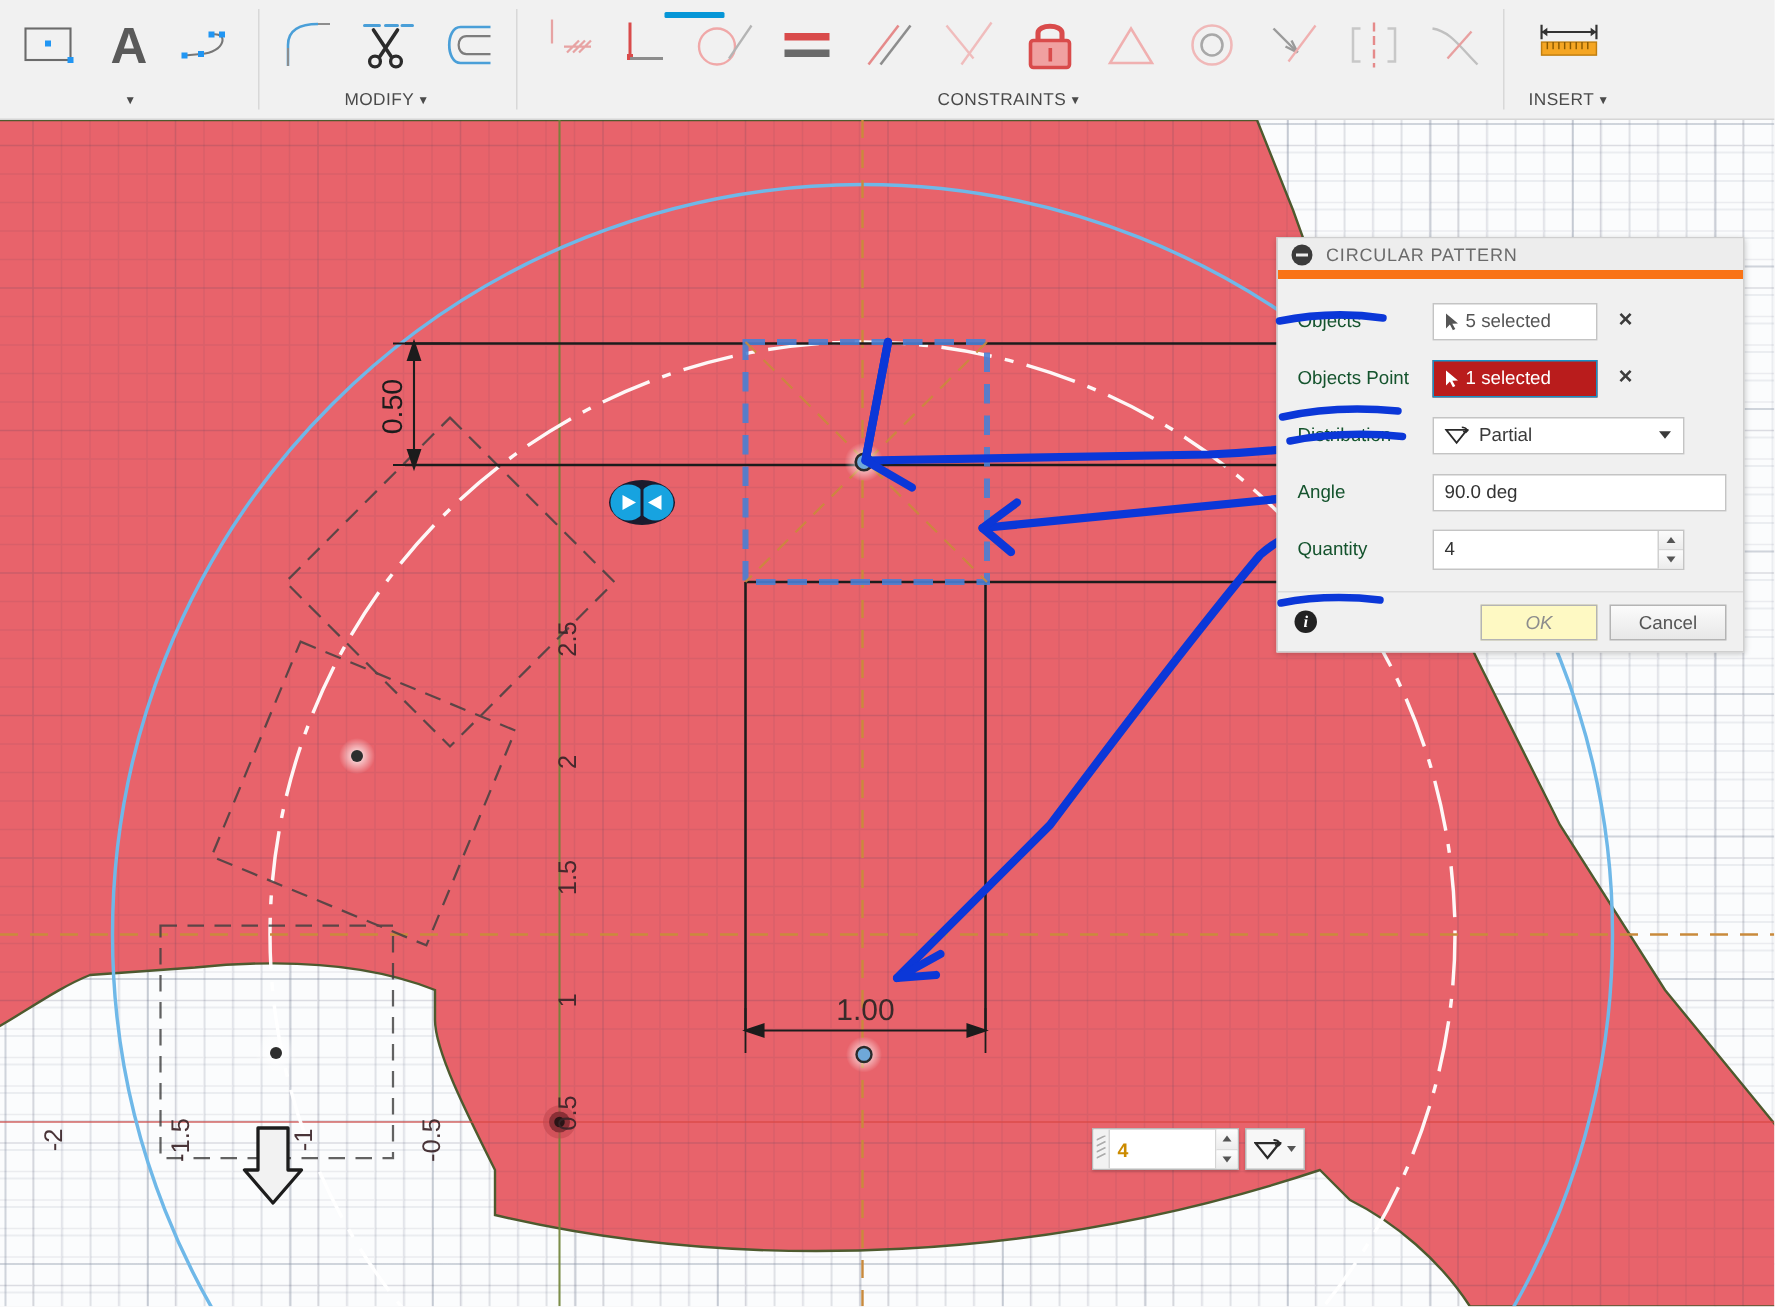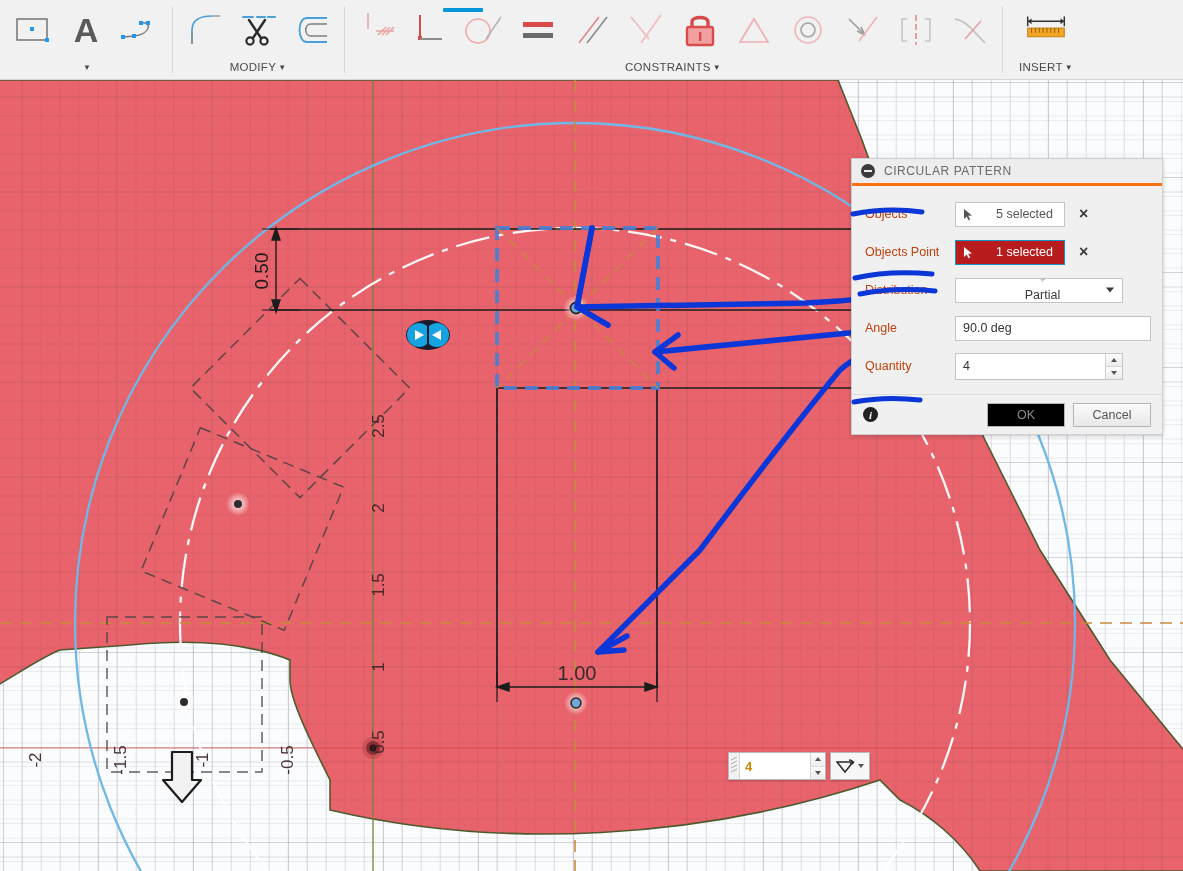--- a/index.html
+++ b/index.html
@@ -72,58 +72,57 @@
     background: #f0f0f0;
     border: 1px solid #cfcfcf;
     box-shadow: 0 1px 4px rgba(0,0,0,.22);
     font-size: 12.5px; color: #333;
     z-index: 40;
   }
   .dlg-title {
     height: 27px; display: flex; align-items: center; gap: 9px;
     padding-left: 9px;
     background: #ededed;
-    border-bottom: 3px solid #f97316;
+    border-bottom: 6px solid #f97316;
   }
   .dlg-collapse {
     width: 14px; height: 14px; border-radius: 50%;
     background: #3b3b3b; position: relative; flex: none;
   }
   .dlg-collapse::after {
     content: ""; position: absolute; left: 3px; top: 6px;
     width: 8px; height: 2px; background: #ededed;
   }
   .dlg-title span { color: #6a6a6a; font-size: 12px; letter-spacing: .55px; }
   .dlg-body { padding: 9px 11px 9px 13px; }
   .row {
     display: flex; align-items: center;
     height: 38px;
   }
-  .row-label { width: 90px; font-size: 12.5px; color: #c2410c; flex: none; }
+  .row-label { width: 90px; font-size: 12.5px; color: #14532d; flex: none; }
   .sel-field {
     width: 110px; height: 25px;
     background: #fff; border: 1px solid #c4c4c4;
-    display: flex; align-items: center; gap: 22px;
+    display: flex; align-items: center; gap: 3px;
     padding-left: 7px; font-size: 12.5px; color: #555;
   }
   .sel-field.active { background: #b91c1c; border-color: #1591c6; color: #fff; }
   .sel-field.active .cursor-ico { filter: brightness(3); }
   .cursor-ico { width: 11px; height: 13px; flex: none; }
   .x-btn {
     margin-left: 14px; font-size: 16px; color: #3b3b3b;
     font-weight: bold; line-height: 1; cursor: pointer;
     font-family: "Liberation Sans", sans-serif;
   }
   .combo {
     width: 168px; height: 25px; background: #fff;
     border: 1px solid #c4c4c4;
     display: flex; align-items: center; gap: 6px;
     padding-left: 7px; font-size: 12.5px; color: #3a3a3a;
     position: relative;
-    flex-direction: column;
   }
   .combo .caret-dn {
     position: absolute; right: 8px; top: 50%;
     transform: translateY(-50%);
     width: 0; height: 0;
     border-left: 4px solid transparent;
     border-right: 4px solid transparent;
     border-top: 5px solid #3a3a3a;
   }
   .checkbox {
@@ -168,21 +167,21 @@
     display: flex; align-items: center; justify-content: center;
     font-family: "Liberation Serif", serif;
   }
   .btn {
     height: 24px; min-width: 78px;
     border: 1px solid #b4b4b4;
     background: linear-gradient(#fbfbfb,#e8e8e8);
     font-size: 12.5px; color: #555;
     display: flex; align-items: center; justify-content: center;
   }
-  .btn.ok { color: #8d8d8d; background: #000000; }
+  .btn.ok { color: #8d8d8d; background: #fef9c3; font-style: italic; }
   .footer-spacer { flex: 1; }
 
   
   .ann-underline { position: absolute; z-index: 45; pointer-events: none; }
 
   
   .qty-widget {
     position: absolute; left: 728px; top: 672px;
     display: flex; align-items: center; gap: 4px;
     z-index: 30;

